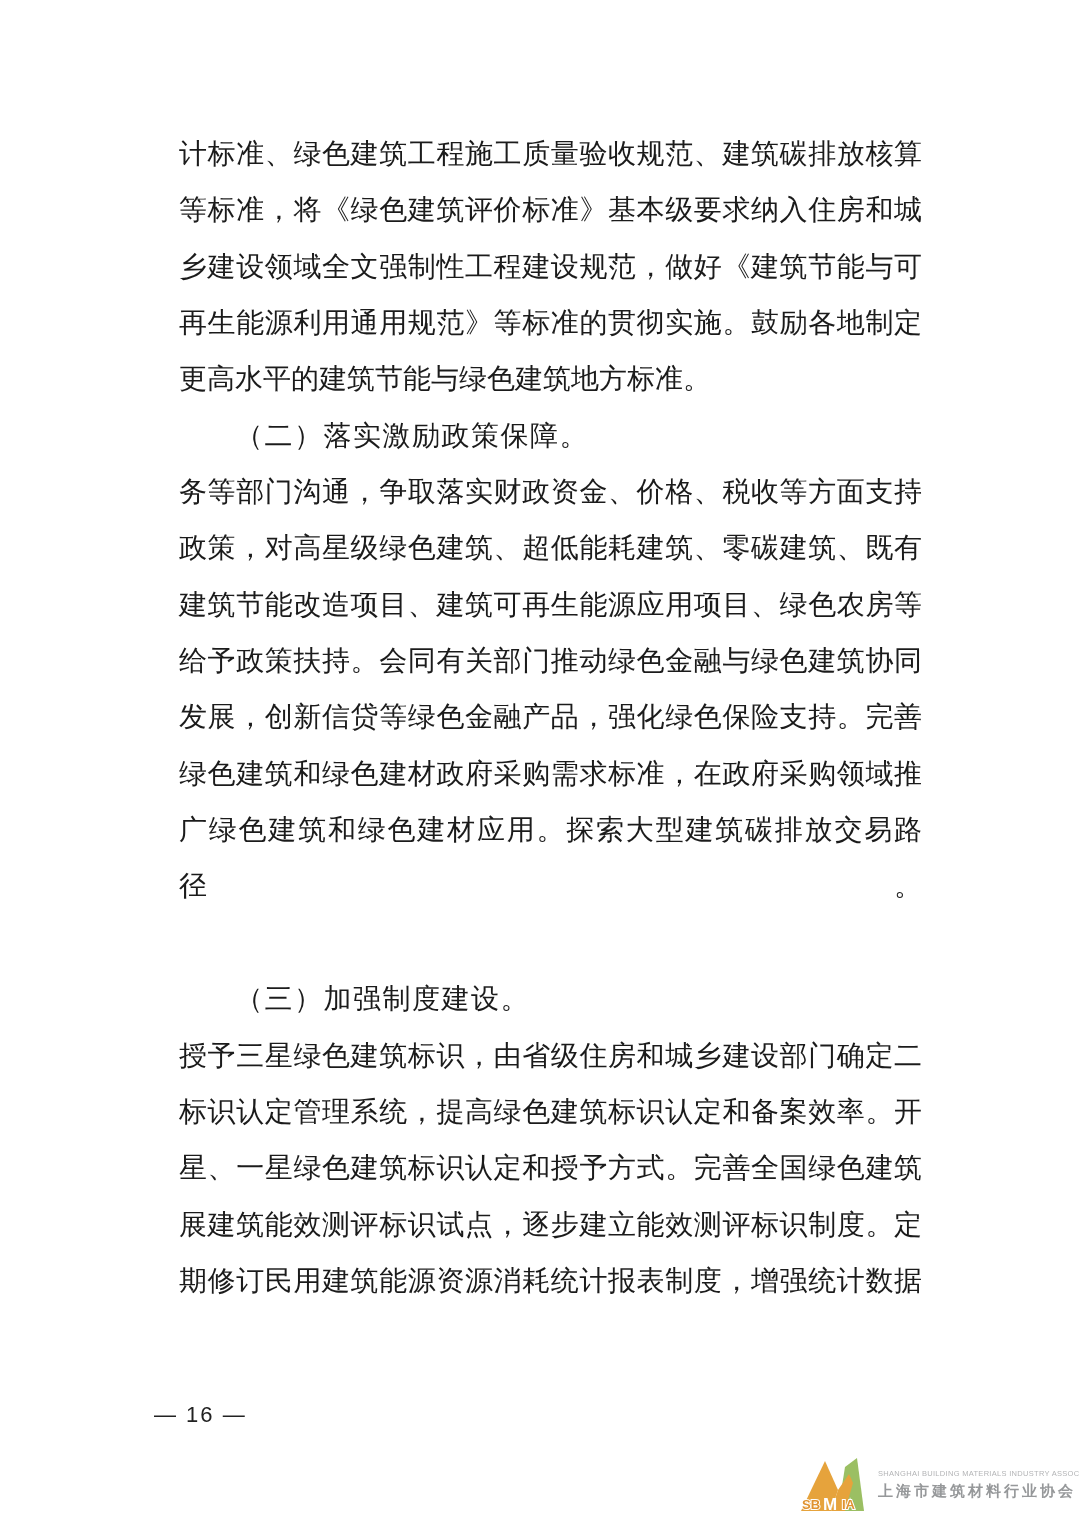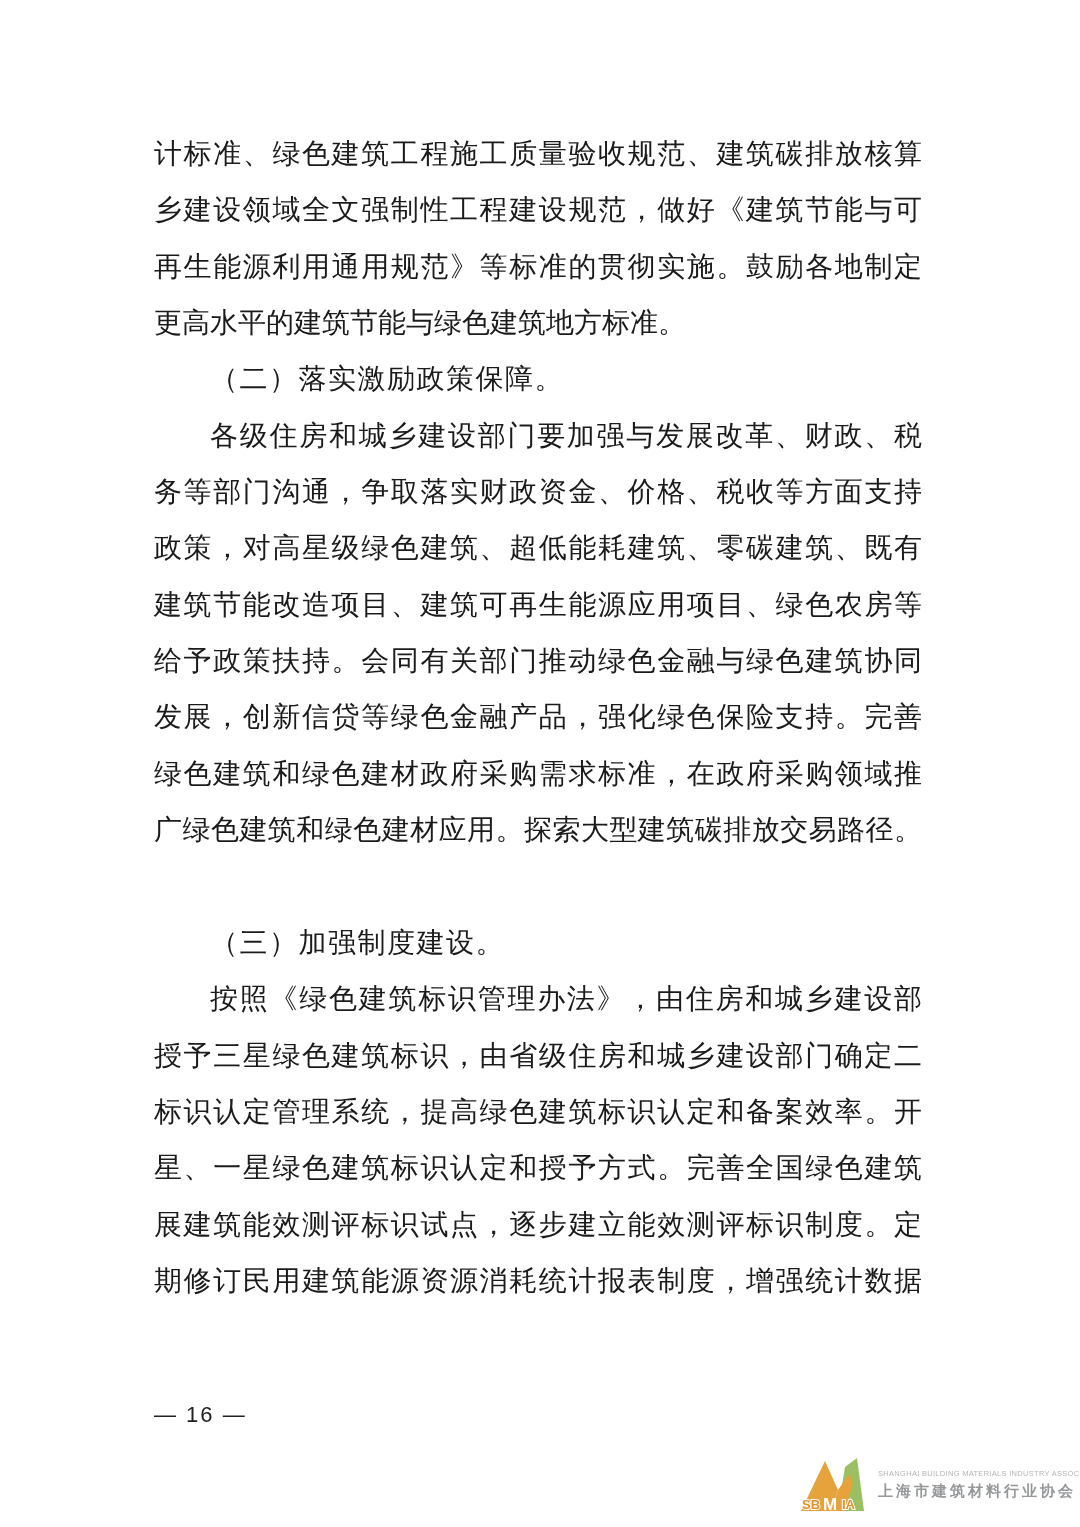--- a/index.html
+++ b/index.html
@@ -14,20 +14,21 @@
     position:absolute;
     left:154px;top:126px;width:768px;
     font-size:28px;
     line-height:56.35px;
     color:#1b1b1b;
   }
   .line{
     text-align:justify;
     text-align-last:justify;
     white-space:normal;
+    margin-left:25px;
   }
   .nojust{text-align-last:left;}
   .indent{text-indent:56px;}
   .spacer{height:56.35px;}
   .heading{
     text-align-last:left;
     letter-spacing:1.5px;
   }
   .footer{
     position:absolute;
@@ -68,35 +69,34 @@
     paint-order:stroke;
   }
 </style>
 </head>
 <body>
 
 <div class="page">
 
   <div class="content">
     <div class="line">计标准、绿色建筑工程施工质量验收规范、建筑碳排放核算</div>
+    <div class="line">等标准，将《绿色建筑评价标准》基本级要求纳入住房和城</div>
     <div class="line">乡建设领域全文强制性工程建设规范，做好《建筑节能与可</div>
     <div class="line">再生能源利用通用规范》等标准的贯彻实施。鼓励各地制定</div>
     <div class="line nojust">更高水平的建筑节能与绿色建筑地方标准。</div>
     <div class="line nojust heading indent">（二）落实激励政策保障。</div>
-    <div class="line indent">各级住房和城乡建设部门要加强与发展改革、财政、税</div>
     <div class="line">务等部门沟通，争取落实财政资金、价格、税收等方面支持</div>
     <div class="line">政策，对高星级绿色建筑、超低能耗建筑、零碳建筑、既有</div>
     <div class="line">建筑节能改造项目、建筑可再生能源应用项目、绿色农房等</div>
     <div class="line">给予政策扶持。会同有关部门推动绿色金融与绿色建筑协同</div>
     <div class="line">发展，创新信贷等绿色金融产品，强化绿色保险支持。完善</div>
     <div class="line">绿色建筑和绿色建材政府采购需求标准，在政府采购领域推</div>
     <div class="line">广绿色建筑和绿色建材应用。探索大型建筑碳排放交易路径。</div>
     <div class="spacer"></div>
     <div class="line nojust heading indent">（三）加强制度建设。</div>
-    <div class="line indent">按照《绿色建筑标识管理办法》，由住房和城乡建设部</div>
     <div class="line">授予三星绿色建筑标识，由省级住房和城乡建设部门确定二</div>
     <div class="line">标识认定管理系统，提高绿色建筑标识认定和备案效率。开</div>
     <div class="line">星、一星绿色建筑标识认定和授予方式。完善全国绿色建筑</div>
     <div class="line">展建筑能效测评标识试点，逐步建立能效测评标识制度。定</div>
     <div class="line">期修订民用建筑能源资源消耗统计报表制度，增强统计数据</div>
   </div>
 
   <div class="footer">— 16 —</div>
 
   <div class="logo">

